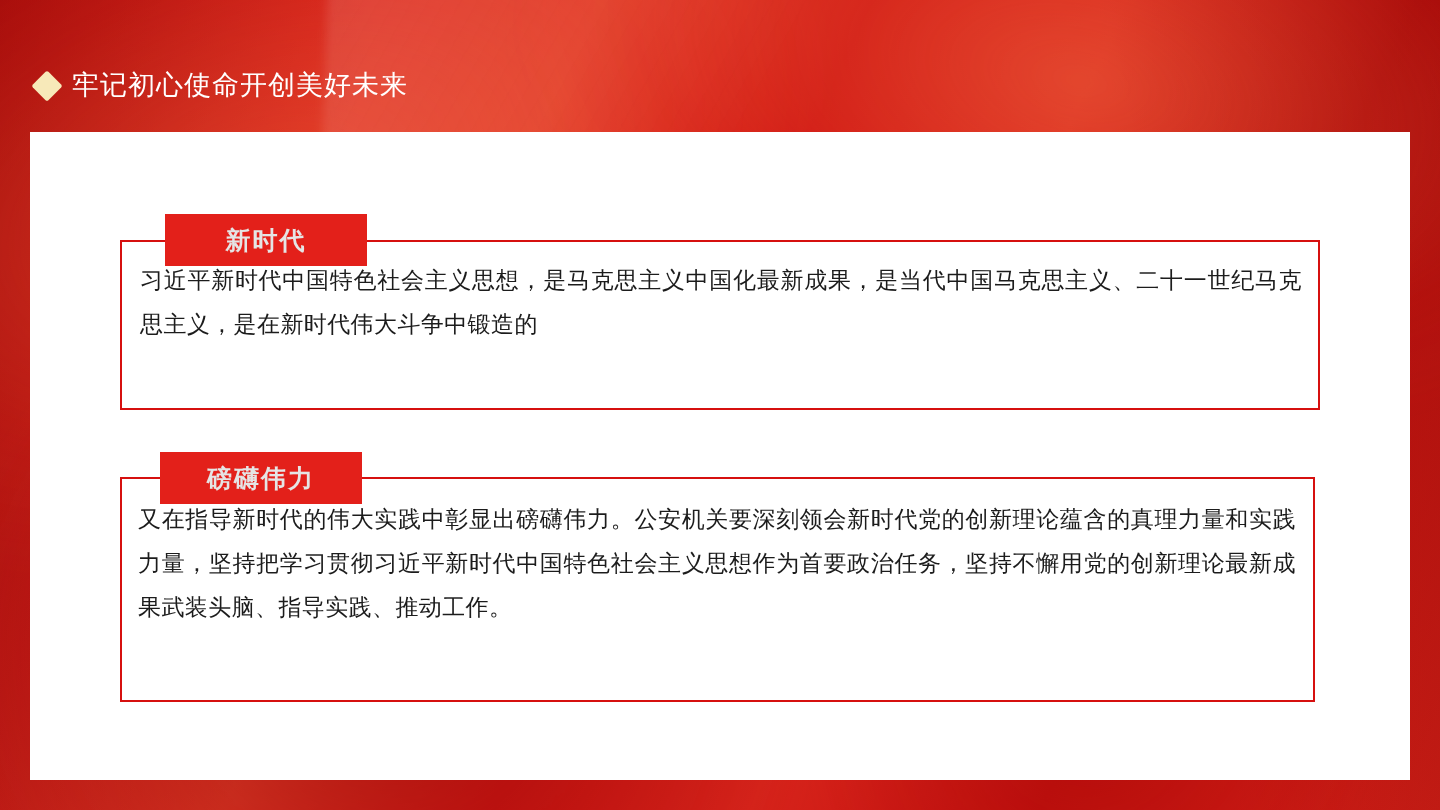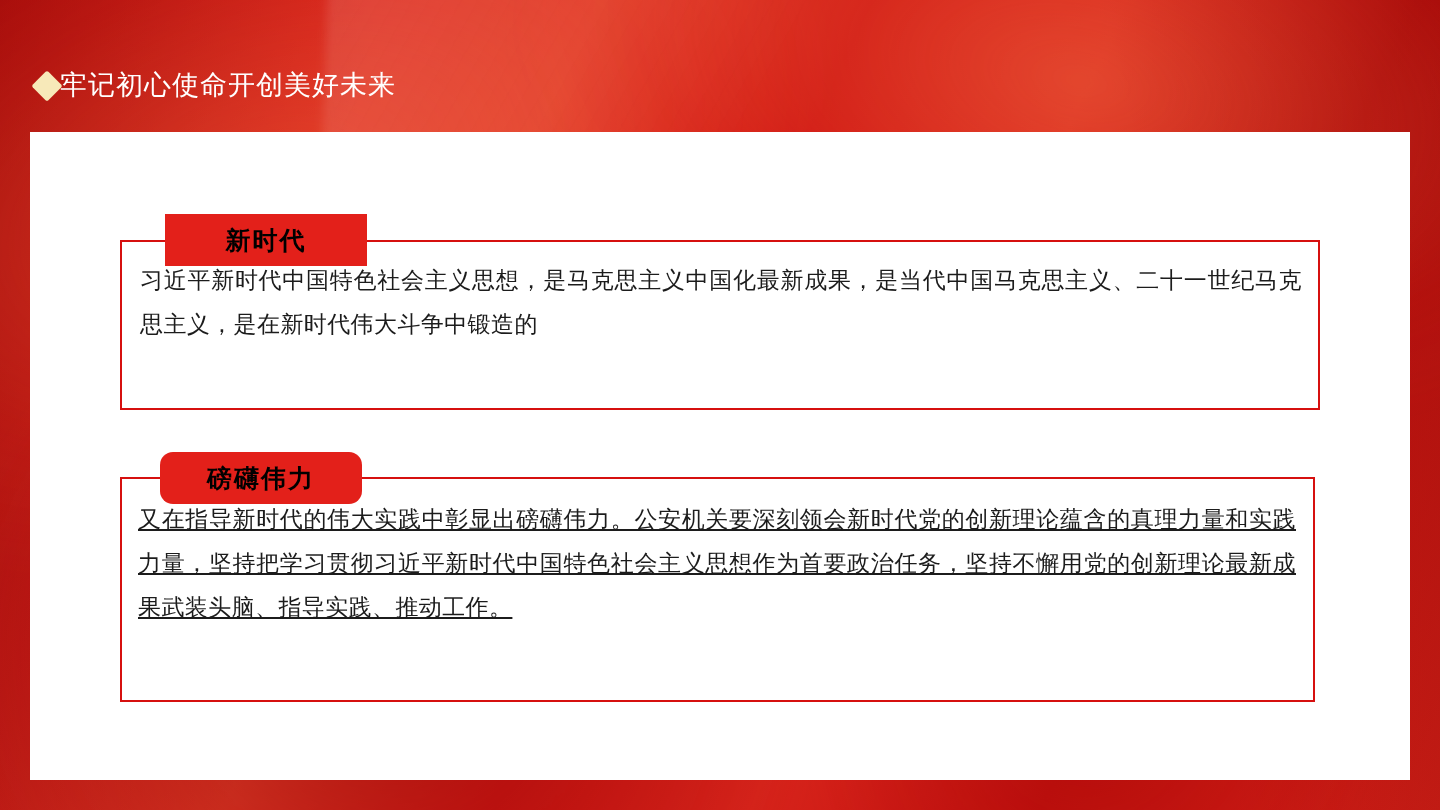--- a/index.html
+++ b/index.html
@@ -92,21 +92,21 @@
     background: linear-gradient(260deg, rgba(120,4,4,0.35) 0%, rgba(120,4,4,0.0) 60%);
   }
 
   
   .header {
     position: absolute;
     left: 36px;
     top: 72px;
     display: flex;
     align-items: center;
-    gap: 2px;
+    gap: 14px;
     z-index: 5;
   }
   .diamond {
     width: 22px;
     height: 22px;
     background: #f7e9b9;
     transform: rotate(45deg);
     border-radius: 2px;
     flex: none;
   }
@@ -133,21 +133,21 @@
     position: absolute;
   }
   .block-frame {
     position: absolute;
     border: 2px solid #d6100f;
     box-sizing: border-box;
   }
   .block-tag {
     position: absolute;
     background: #e3201a;
-    color: #000000;
+    color: #e5e5e5;
     font-size: 25px;
     font-weight: bold;
     letter-spacing: 2px;
     display: flex;
     align-items: center;
     justify-content: center;
     box-sizing: border-box;
     z-index: 2;
   }
   .block-text {
@@ -184,27 +184,25 @@
     left: 90px;
     top: 345px;
     width: 1195px;
     height: 225px;
   }
   #block-bangbo .block-tag {
     left: 130px;
     top: 320px;
     width: 202px;
     height: 52px;
-    border-radius: 13px;
   }
   #block-bangbo .block-text {
     left: 108px;
     top: 365px;
     width: 1158px;
-    text-decoration: underline;
   }
 </style>
 </head>
 <body>
 
 <div class="slide">
 
   <div class="bg-base"></div>
   <div class="bg-fold-a"></div>
   <div class="bg-fold-b"></div>

